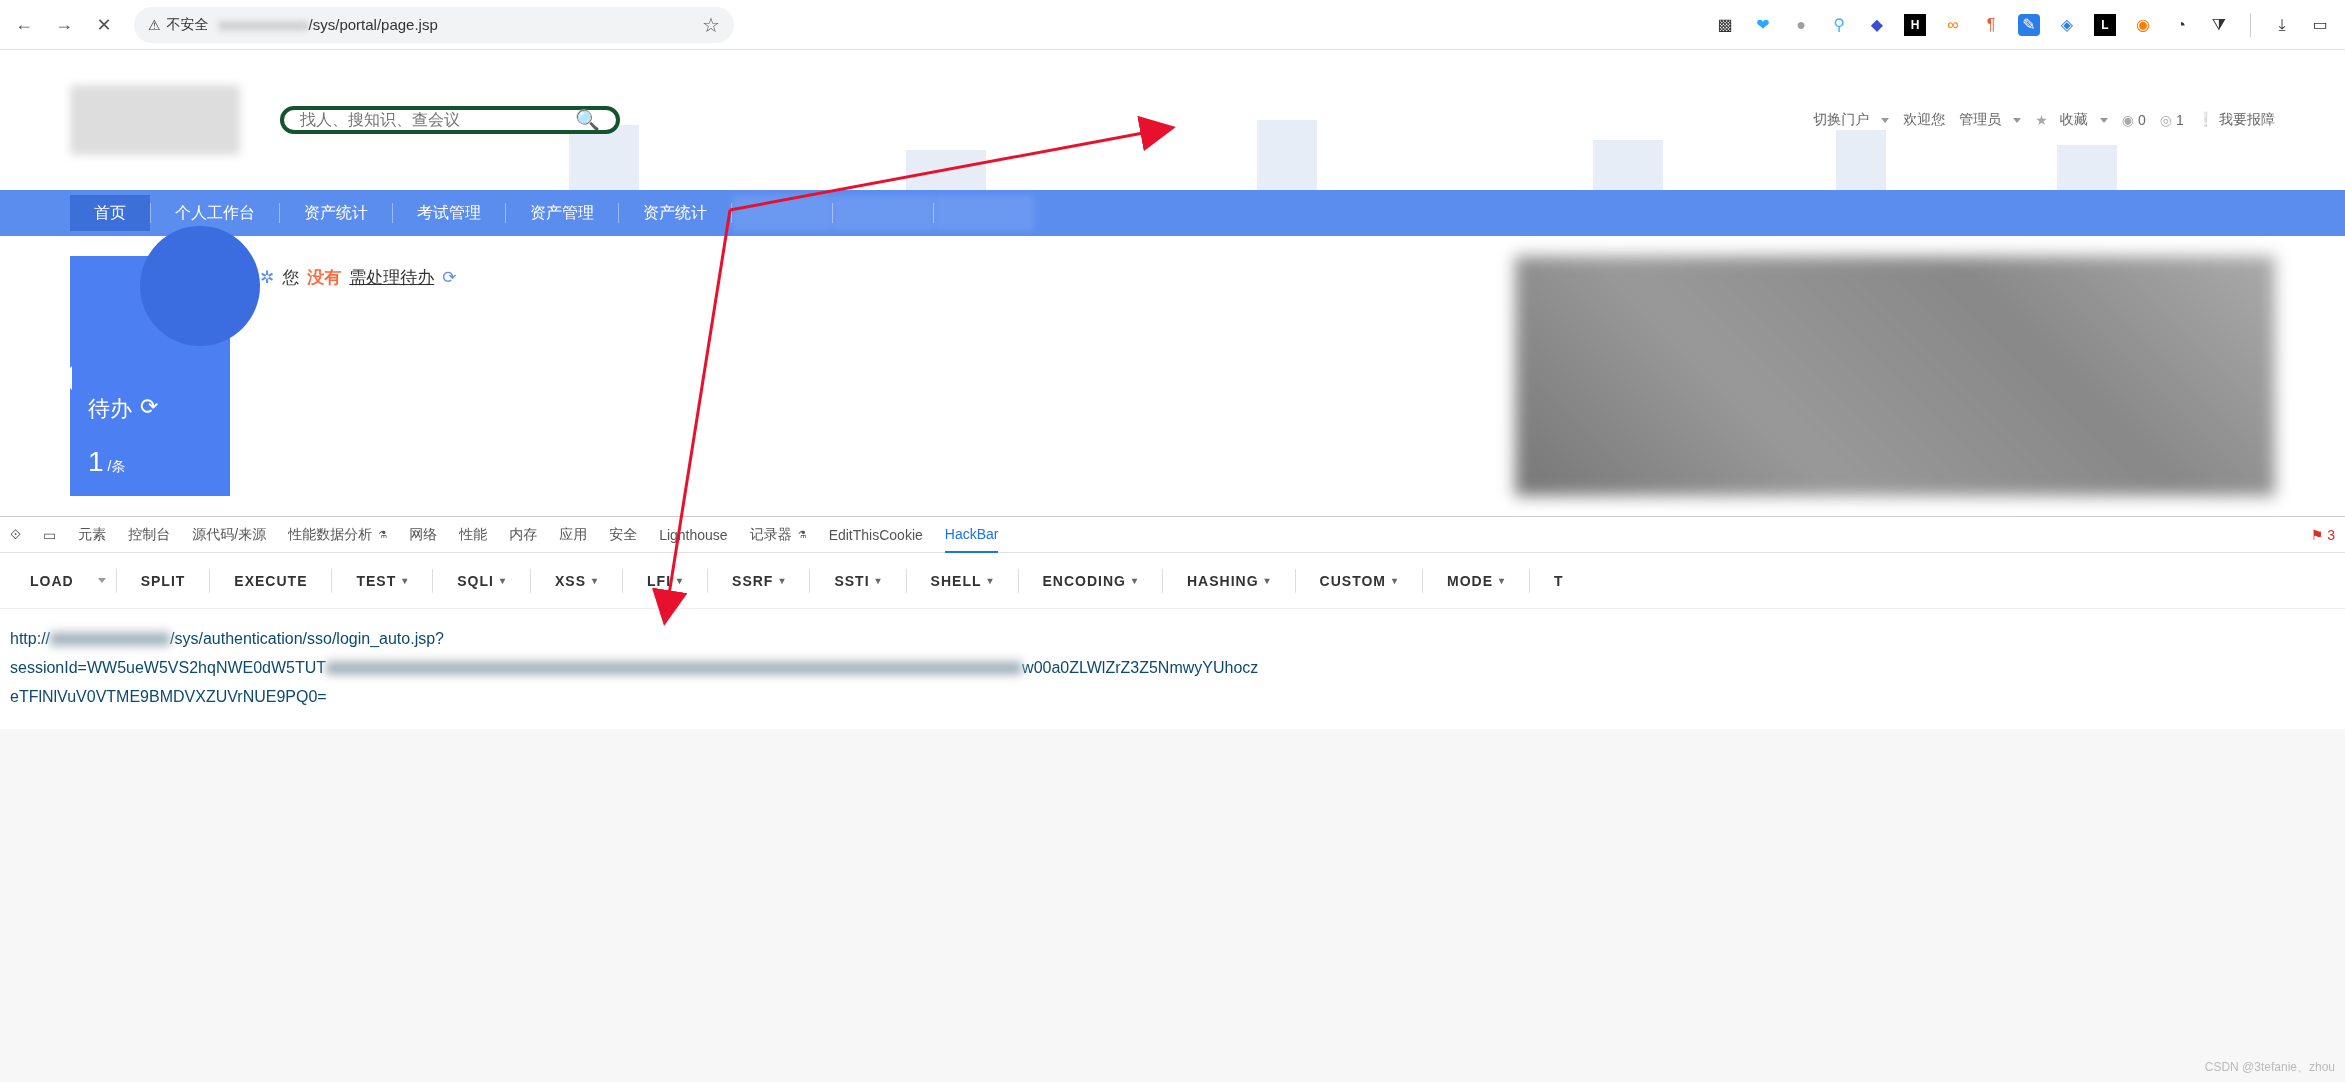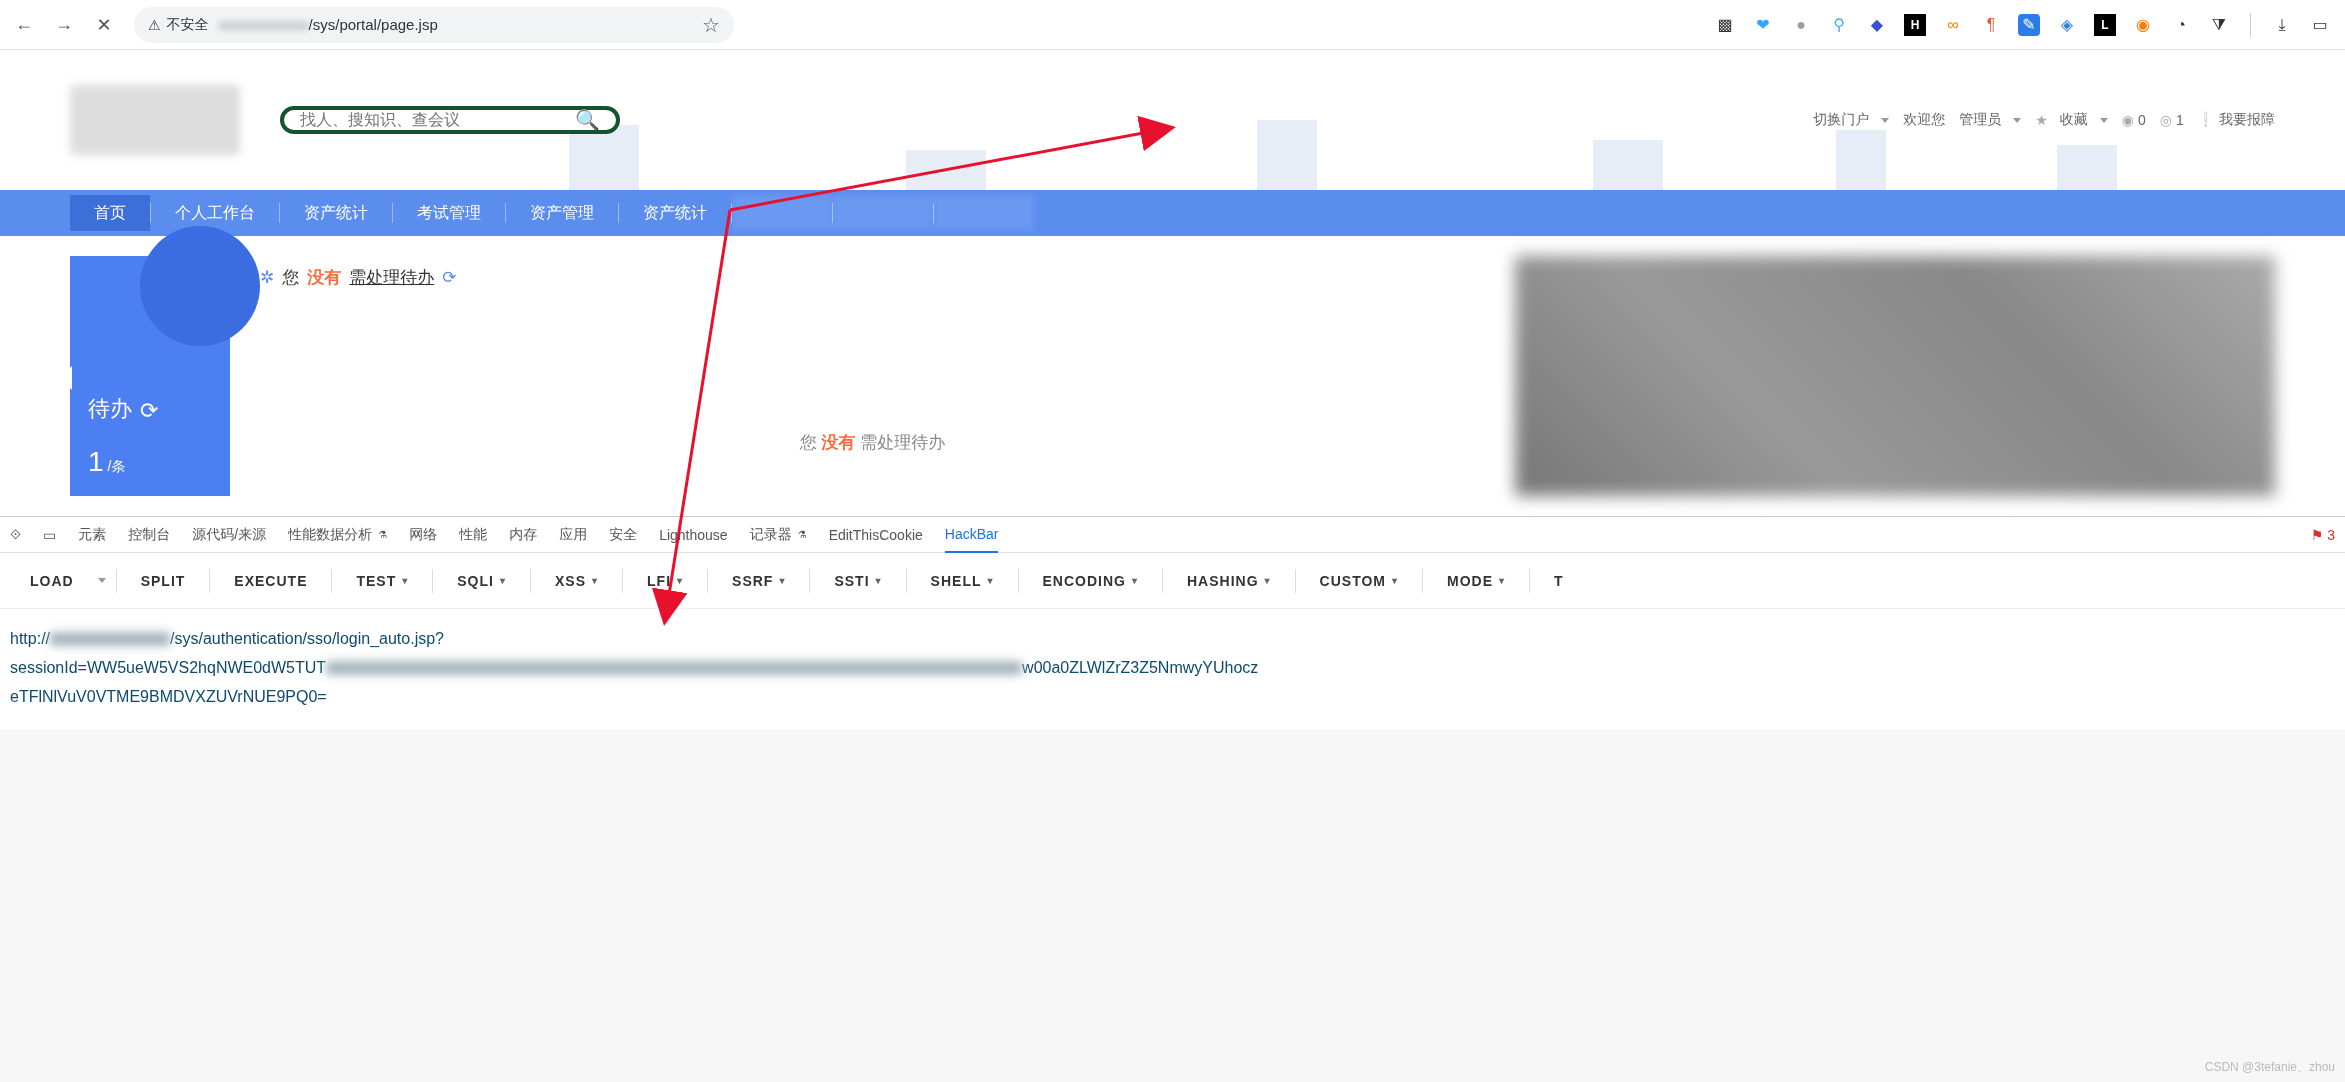--- a/index.html
+++ b/index.html
@@ -37,21 +37,21 @@
 .tri-down{width:0;height:0;border-left:4px solid transparent;border-right:4px solid transparent;border-top:5px solid #999}
 .hl-icon{color:#aaa;font-size:14px}
 .portal-nav{height:46px;background:#5b8def;display:flex;align-items:center;padding:0 70px}
 .nav-item{height:36px;padding:0 24px;display:flex;align-items:center;color:#fff;font-size:16px;cursor:pointer}
 .nav-item.active{background:#3d6fd8}
 .nav-sep{width:1px;height:20px;background:rgba(255,255,255,.4)}
 .nav-item.blur{filter:blur(3px);background:rgba(255,255,255,.1);width:100px}
 .portal-body{padding:20px 70px;display:flex;gap:20px;min-height:280px;background:#fff}
 .side-card{width:160px;background:#4c7ff2;color:#fff;position:relative;padding:18px;display:flex;flex-direction:column;justify-content:space-between}
 .clock-bg{position:absolute;top:-30px;right:-30px;width:120px;height:120px;border-radius:50%;background:#3b6de0}
-.side-card .title{font-size:22px;display:flex;align-items:flex-end;gap:8px;margin-top:120px;position:relative}
+.side-card .title{font-size:22px;display:flex;align-items:flex-start;gap:8px;margin-top:120px;position:relative}
 .side-card .count{font-size:28px;position:relative;display:flex;align-items:baseline;gap:4px;margin-top:6px}
 .side-card .arrow{position:absolute;left:-10px;top:110px;width:0;height:0;border-top:12px solid transparent;border-bottom:12px solid transparent;border-right:12px solid #fff}
 .center{flex:1;padding:10px}
 .msg-line{display:flex;align-items:center;gap:8px;font-size:17px}
 .msg-line .spin{color:#5b8def}
 .msg-line .you{color:#333}
 .msg-line .no{color:#ff6a3d;font-weight:bold}
 .msg-line .link{text-decoration:underline;color:#333}
 .msg-line .refresh{color:#5b8def}
 .center-msg{margin-top:140px;text-align:center;color:#888;font-size:17px;line-height:1.6}
@@ -192,25 +192,20 @@
 
     <div class="center">
       <div class="msg-line">
         <span class="spin">✲</span>
         <span class="you">您</span>
         <span class="no">没有</span>
         <span class="link">需处理待办</span>
         <span class="refresh">⟳</span>
       </div>
       <div class="center-msg">
-        <div>
-          <span>您</span>
-          <span class="no">没有</span>
-          <span>需处理待办</span>
-        </div>
       </div>
     </div>
 
     <div class="image-box"></div>
   </div>
 </div>
 
 <svg class="arrow-svg">
   <defs>
       <marker id="ah" markerWidth="12" markerHeight="12" refX="10" refY="6" orient="auto">

